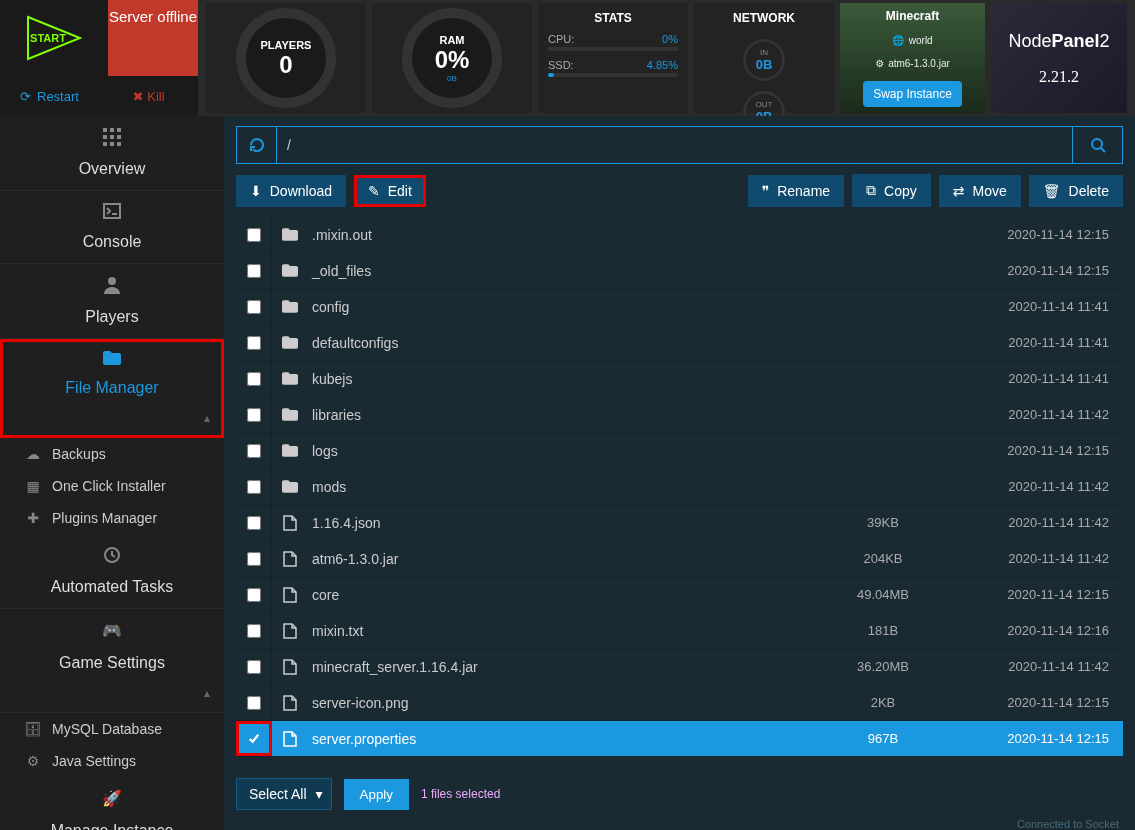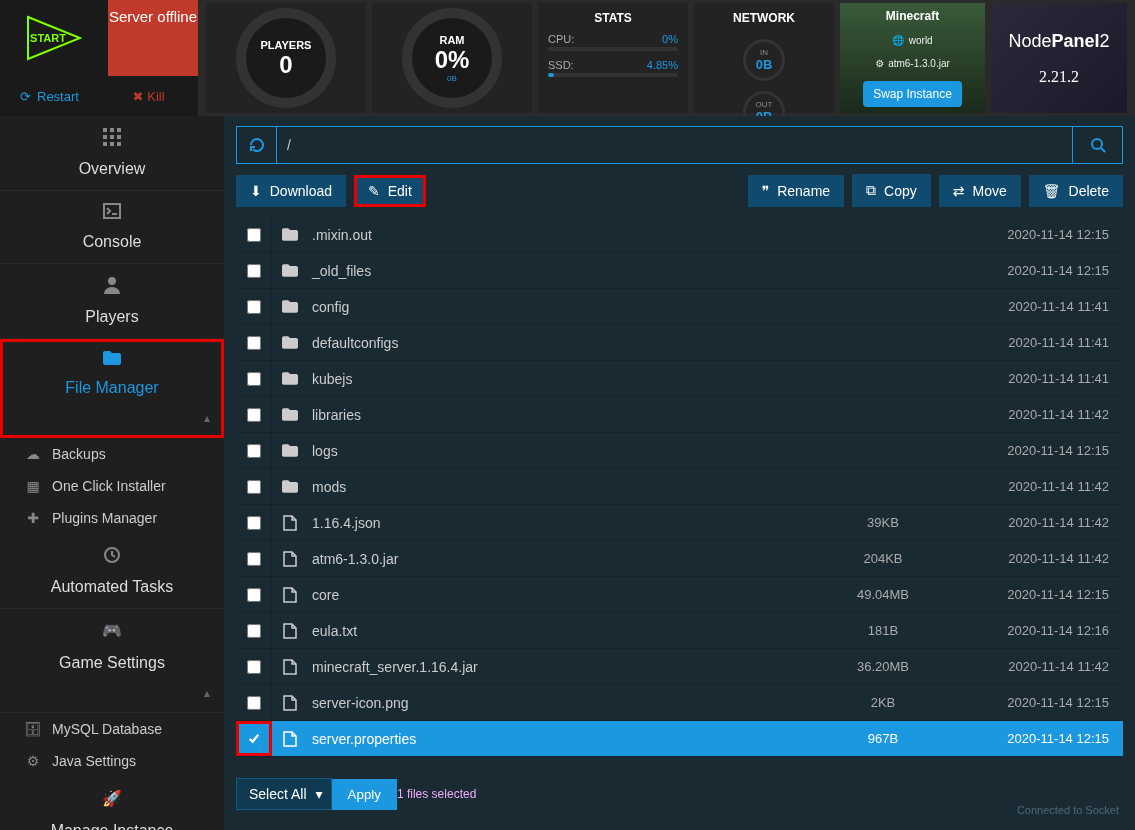--- a/index.html
+++ b/index.html
@@ -74,26 +74,26 @@
 .filerow.selected { background:#1b98e0; color:#fff; }
 .filerow.selected .fdate, .filerow.selected .fsize { color:#fff; }
 .fcheck { width:36px; display:flex; justify-content:center; border-right:1px solid #15232b; height:100%; align-items:center;}
 .fcheck input { width:14px; height:14px; accent-color:#1b98e0; }
 .fico { width:36px; display:flex; justify-content:center; color:#ccc;}
 .filerow.selected .fico { color:#fff;}
 .fname { flex:1; padding-left:4px;}
 .fsize { width:140px; text-align:center; color:#aaa; font-size:13px;}
 .fdate { width:170px; text-align:right; padding-right:14px; color:#aaa; font-size:13px;}
 
-.bottombar { display:flex; align-items:center; padding-top:14px; }
+.bottombar { display:flex; align-items:center; gap:12px; padding-top:14px; }
 .selectall { background:#0f3a52; color:#fff; border:1px solid #155a84; padding:7px 24px 7px 12px; position:relative; cursor:pointer;}
 .selectall:after { content:'▾'; position:absolute; right:8px; }
 .applybtn { background:#1b98e0; color:#fff; border:none; padding:8px 16px; cursor:pointer;}
 .selinfo { font-size:12px; color:#f0abfc; }
-.socket { position:absolute; right:16px; bottom:14px; font-size:11px; color:#4a6a7a;}
+.socket { position:absolute; right:16px; bottom:0; font-size:11px; color:#4a6a7a;}
 
 svg { display:block; }
 </style>
 </head>
 <body>
 
 <div class="app">
 
   <div class="topbar">
     <div class="topleft">
@@ -467,21 +467,21 @@
           <div class="filerow">
             <div class="fcheck">
               <input type="checkbox" style="">
             </div>
             <div class="fico">
               <svg width="14" height="16" viewBox="0 0 14 16" fill="none" stroke="currentColor" stroke-width="1.5">
                 <path d="M1 1h8l4 4v10H1z"></path>
                 <path d="M9 1v4h4"></path>
               </svg>
             </div>
-            <div class="fname">eula.txt</div>
+            <div class="fname">mixin.txt</div>
             <div class="fsize">181B</div>
             <div class="fdate">2020-11-14 12:16</div>
           </div>
           <div class="filerow">
             <div class="fcheck">
               <input type="checkbox" style="">
             </div>
             <div class="fico">
               <svg width="14" height="16" viewBox="0 0 14 16" fill="none" stroke="currentColor" stroke-width="1.5">
                 <path d="M1 1h8l4 4v10H1z"></path>

